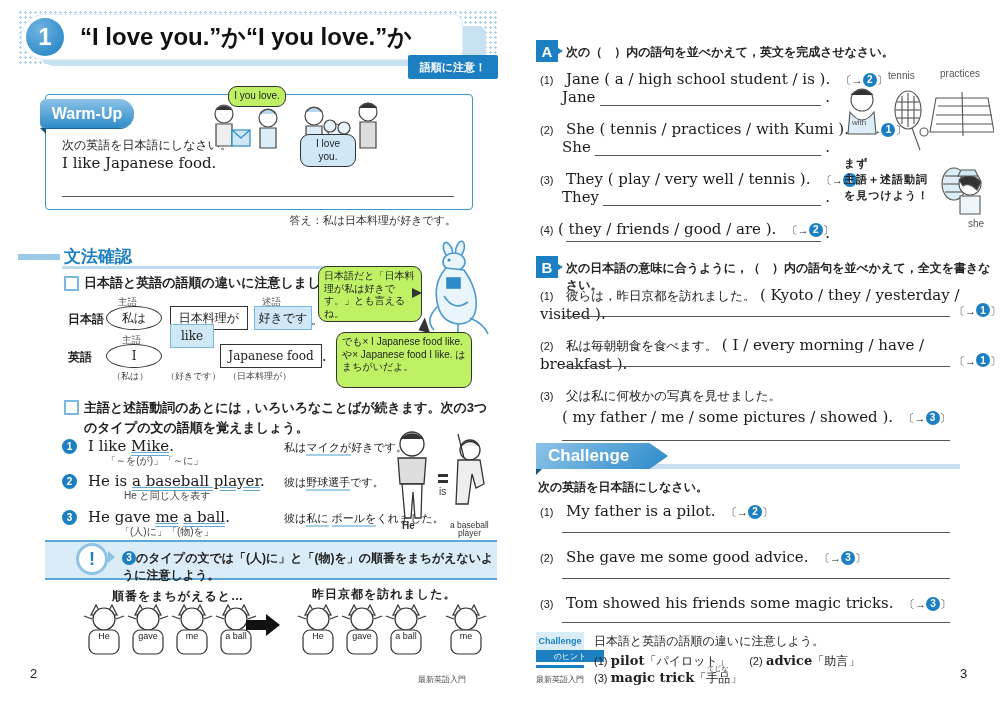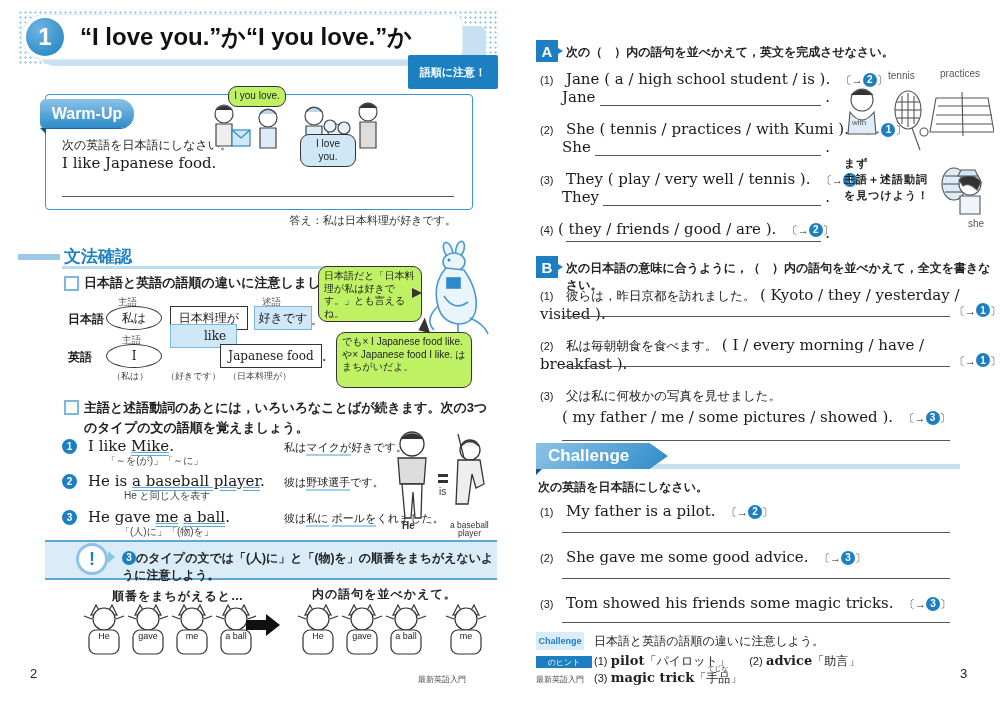--- a/index.html
+++ b/index.html
@@ -13,21 +13,21 @@
   .dots{left:18px;top:10px;width:480px;height:56px;
     background-image:radial-gradient(circle,#a9d3ec 1.1px,transparent 1.3px);
     background-size:5px 5px;background-color:#fff;}
   .pill-shadow{left:36px;top:26px;width:450px;height:40px;background:#c7e1f3;border-radius:20px 8px 8px 20px;}
   .pill{left:22px;top:15px;width:440px;height:44px;background:#fff;border-radius:24px 10px 10px 24px;
     box-shadow:0 0 0 1px #e4eef7;display:flex;align-items:center;}
   .lesson-num{width:38px;height:38px;margin-left:4px;border-radius:50%;
     background:radial-gradient(circle at 35% 30%,#6fb4e2,#1b7fc1);color:#fff;
     font-size:24px;font-weight:bold;display:flex;align-items:center;justify-content:center;}
   .lesson-title{margin-left:16px;font-size:24px;font-weight:bold;letter-spacing:0px;color:#111;}
-  .order-badge{left:408px;top:55px;width:90px;height:34px;background:#1b7fc1;color:#fff;
+  .order-badge{left:408px;top:55px;width:90px;height:24px;background:#1b7fc1;color:#fff;
     font-size:11px;font-weight:bold;display:flex;align-items:center;justify-content:center;border-radius:2px;}
   
   .warmup-box{left:45px;top:94px;width:426px;height:114px;border:1.5px solid #3d95cc;border-radius:4px;background:#fff;}
   .warmup-tab{left:40px;top:99px;width:94px;height:29px;border-radius:6px 15px 15px 6px;
     background:linear-gradient(180deg,#8cc3e8,#2d8bc9);color:#fff;font-weight:bold;font-size:16px;
     display:flex;align-items:center;justify-content:center;box-shadow:0 1px 0 #18669c;}
   .warmup-fold{left:40px;top:128px;width:0;height:0;border-top:6px solid #14557f;border-left:6px solid transparent;}
   .warmup-inst{left:62px;top:137px;font-size:12px;color:#222;}
   .warmup-sent{left:62px;top:154px;font-size:15px;}
   .ans-line{border-bottom:1.2px solid #555;}
@@ -94,21 +94,21 @@
   
   .ch-ribbon{left:36px;top:443px;width:120px;height:26px;background:linear-gradient(135deg,#8cc3e8,#2d8bc9);
     color:#fff;font-size:17px;font-weight:bold;display:flex;align-items:center;padding-left:12px;
     clip-path:polygon(0 0,86% 0,100% 50%,86% 100%,0 100%);}
   .ch-band{left:36px;top:464px;width:424px;height:5px;background:#c7e1f3;}
   .ch-fold{left:36px;top:469px;width:0;height:0;border-top:6px solid #14557f;border-right:6px solid transparent;}
   
   .hint-badge{left:36px;top:632px;width:48px;height:33px;border-bottom:3px solid #1b7fc1;}
   .hint-top{position:absolute;left:0;top:0;width:48px;height:18px;background:#d9ecf8;color:#1b7fc1;
     font-size:9px;font-weight:bold;display:flex;align-items:center;justify-content:center;}
-  .hint-bottom{position:absolute;left:0;top:24px;width:56px;height:12px;background:#1b7fc1;color:#fff;
+  .hint-bottom{position:absolute;left:0;top:18px;width:68px;height:12px;background:#1b7fc1;color:#fff;
     font-size:8px;display:flex;align-items:center;justify-content:center;}
   .hint-line{font-size:12px;color:#222;}
   .hint-items{font-size:12px;color:#222;}
   .hint-item{margin-right:16px;white-space:nowrap;}
   .hint-en{font-family:"DejaVu Serif","Liberation Serif",serif;font-weight:bold;font-size:13px;}
   .furi-wrap{position:relative;}
   .furi{position:absolute;left:13px;top:-7px;font-size:7px;color:#333;}
   
   svg{display:block;}
   .hand{font-size:10px;color:#555;}
@@ -180,21 +180,21 @@
   <div class="abs lang-lbl" style="left:68px;top:311px;">日本語</div>
   <div class="abs oval" style="left:106px;top:306px;width:54px;height:22px;">私は</div>
   <div class="abs wbox" style="left:170px;top:306px;width:76px;height:22px;">日本料理が</div>
   <div class="abs wbox wbox-hl" style="left:254px;top:306px;width:56px;height:22px;">好きです</div>
   <div class="abs" style="left:311px;top:312px;font-size:12px;">。</div>
 
   <div class="abs lbl-sm" style="left:122px;top:334px;">主語</div>
   <div class="abs lbl-sm" style="left:172px;top:334px;">述語動詞</div>
   <div class="abs lang-lbl" style="left:68px;top:349px;">英語</div>
   <div class="abs oval en" style="left:106px;top:344px;width:54px;height:22px;">I</div>
-  <div class="abs wbox wbox-hl en" style="left:170px;top:324px;width:42px;height:22px;padding-left:23px;">like</div>
+  <div class="abs wbox wbox-hl en" style="left:170px;top:324px;width:42px;height:22px;">like</div>
   <div class="abs wbox en" style="left:220px;top:344px;width:100px;height:22px;">Japanese food</div>
   <div class="abs en" style="left:322px;top:348px;font-size:14px;">.</div>
 
   <div class="abs gloss" style="left:112px;top:370px;">（私は）</div>
   <div class="abs gloss" style="left:166px;top:370px;">（好きです）</div>
   <div class="abs gloss" style="left:228px;top:370px;">（日本料理が）</div>
 
 
   <div class="abs" style="left:414px;top:240px;">
     <svg width="80" height="96" viewBox="0 0 80 96">
@@ -259,21 +259,21 @@
   </div>
 
   <div class="abs caution"></div>
   <div class="abs exc-circle">!</div>
   <div class="abs exc-notch"></div>
   <div class="abs caution-text">
     <span class="cnum">3</span><span>のタイプの文では「(人)に」と「(物)を」の順番をまちがえないように注意しよう。</span>
   </div>
 
   <div class="abs cat-caption" style="left:112px;top:588px;">順番をまちがえると…</div>
-  <div class="abs cat-caption" style="left:312px;top:586px;">内の語句を並べかえて。</div>
+  <div class="abs cat-caption" style="left:312px;top:586px;">昨日京都を訪れました。</div>
 
   <div class="abs cat" style="left:82px;top:604px;">
     <svg width="44" height="56" viewBox="0 0 44 56">
           <g stroke="#333" fill="#fff" stroke-width="1.2">
             <polygon points="9,11 14,1 19,10"></polygon>
             <polygon points="25,10 30,1 35,11"></polygon>
             <circle cx="22" cy="15" r="11"></circle>
             <line x1="2" y1="12" x2="10" y2="15"></line>
             <line x1="34" y1="15" x2="42" y2="12"></line>
             <rect x="7" y="26" width="30" height="24" rx="7"></rect>

